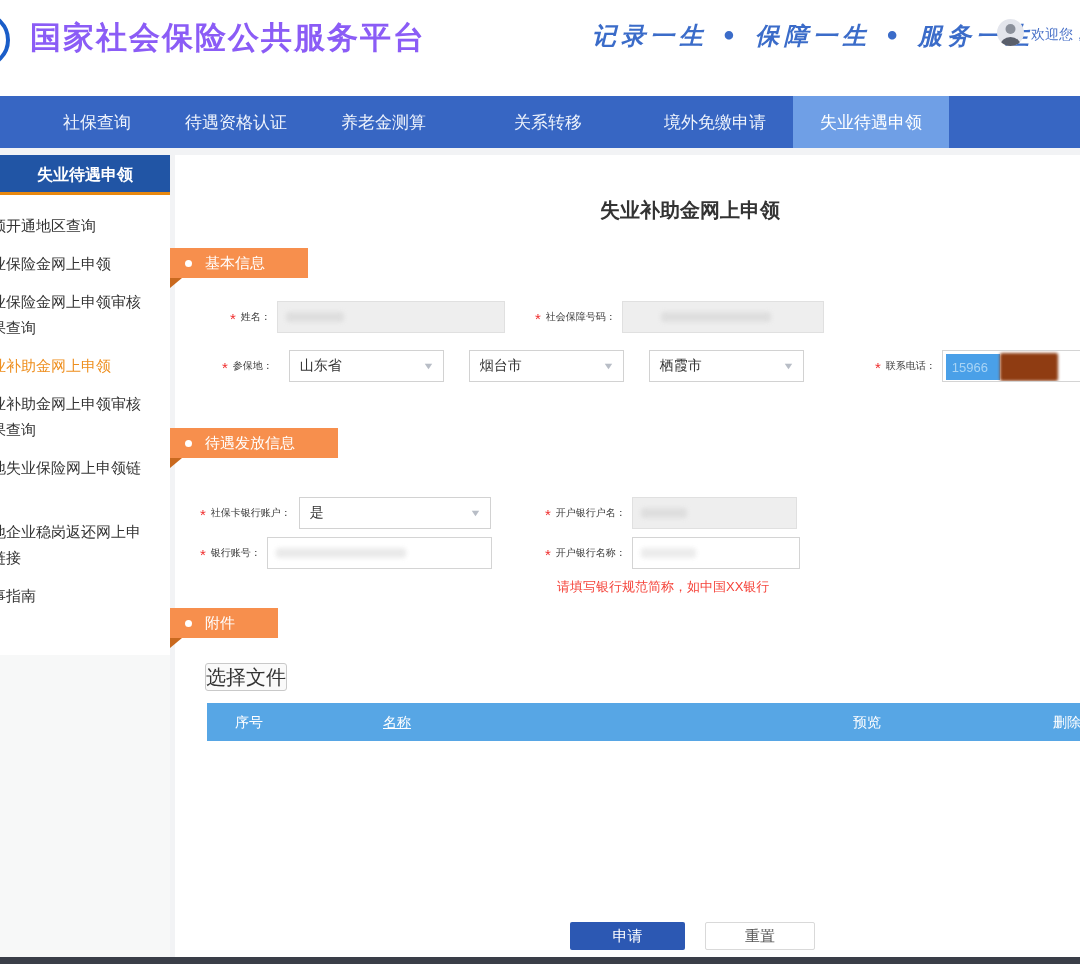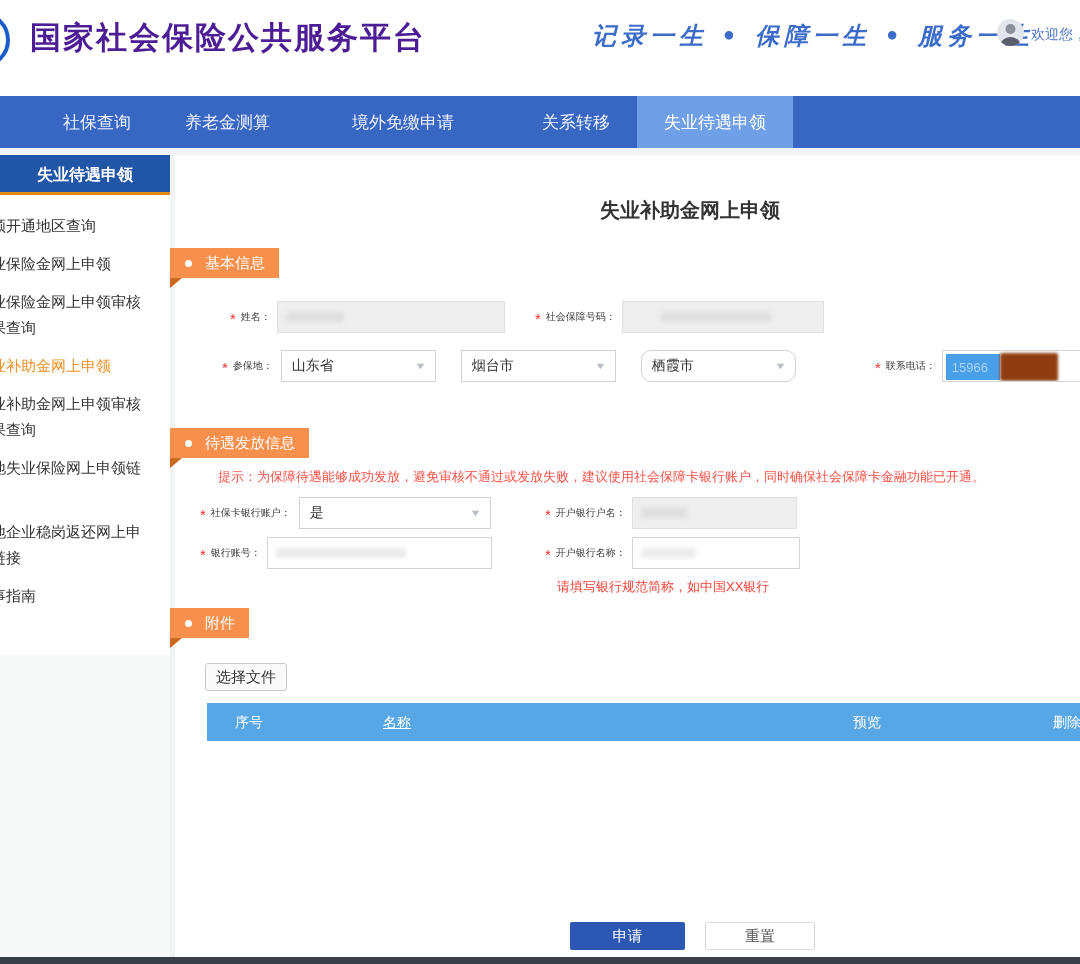--- a/index.html
+++ b/index.html
@@ -5,21 +5,21 @@
   * { margin:0; padding:0; box-sizing:border-box; }
   html,body { width:1080px; height:964px; overflow:hidden; }
   body { font-family:"Liberation Sans","DejaVu Sans",sans-serif; background:#fff; }
   .page { position:relative; width:1080px; height:964px; background:#f2f3f5; overflow:hidden; }
 
   
   .topbar { position:absolute; left:0; top:0; width:1080px; height:96px; background:#fff; }
   .logo-arc { position:absolute; left:-46px; top:12px; width:56px; height:56px; border-radius:50%;
               border:4px solid #1a5dc8; background:#fff; }
   .brand { position:absolute; left:30px; top:17px; font-size:31px; font-weight:bold;
-           color:#4c1d95; letter-spacing:2px;font-family:Liberation Mono, monospace; }
+           color:#8b5cf6; letter-spacing:2px;font-family:Liberation Mono, monospace; }
   .slogan { position:absolute; left:592px; top:20px; font-size:24px; font-weight:bold; font-style:italic;
             color:#3b6cc9; letter-spacing:5px; font-family:"DejaVu Serif","Liberation Serif",serif; }
   .avatar { position:absolute; left:997px; top:19px; width:27px; height:27px; border-radius:50%;
             background:#e3e5ec; overflow:hidden; display:flex; align-items:flex-end; justify-content:center; }
   .welcome { position:absolute; left:1031px; top:26px; font-size:14px; color:#4a72c8; white-space:nowrap; }
 
   
   .navbar { position:absolute; left:0; top:96px; width:1080px; height:52px; background:#3766c3;
             display:flex; align-items:stretch; padding-left:36px; }
   .nav-item { color:#eef3fc; font-size:17px; display:flex; align-items:center; padding:4px 27px;
@@ -34,21 +34,21 @@
   .side-item { margin-left:-24px; width:189px; padding:0 24px 0 0; font-size:15px; color:#333;
                line-height:26px; margin-bottom:12px; cursor:pointer; word-break:break-all; }
   .side-item.active { color:#ee8f1f; }
 
   
   .main { position:absolute; left:175px; top:155px; width:960px; height:802px; background:#fff; }
   .page-title { position:absolute; left:0; top:42px; width:1030px; text-align:center;
                 font-size:20px; font-weight:600; color:#333; }
 
   .ribbon { position:absolute; left:-5px; height:30px; background:#f78f4d; color:#fff;
-            display:inline-flex; align-items:center; padding:0 14px 0 15px; font-size:15px; }
+            display:inline-flex; align-items:center; padding:0 43px 0 15px; font-size:15px; }
   .ribbon .dot { width:7px; height:7px; border-radius:50%; background:#fff; margin-right:13px; }
   .fold { position:absolute; left:-5px; width:12px; height:10px; background:#c9691f;
           clip-path:polygon(0 0,100% 0,0 100%); }
 
   .fg { position:absolute; display:flex; align-items:center; height:32px; }
   .req { color:#f02b2b; font-size:15px; margin-right:5px; margin-top:3px; }
   .lbl { font-size:10px; color:#3a3a3a; white-space:nowrap; }
   .input { height:32px; border:1px solid #d4d4d4; background:#fff; display:flex; align-items:center;
            padding:0 8px; position:relative; overflow:hidden; }
   .input.disabled { background:#eee; border-color:#e0e0e0; }
@@ -60,21 +60,21 @@
   .sel-block { position:absolute; left:3px; top:3px; width:54px; height:26px; background:#4aa0e8;
                display:flex; align-items:center; padding-left:6px; }
   .phone-text { font-size:13px; color:#a8d4f5; }
   .redact-brown { position:absolute; left:57px; top:2px; width:58px; height:28px; background:#8f3c12;
                   filter:blur(1.5px); border-radius:2px; }
 
   .tip { position:absolute; left:43px; top:313px; font-size:13px; color:#ff5147; white-space:nowrap; }
   .bank-note { position:absolute; left:382px; top:423px; font-size:13px; color:#f5433a; }
 
   .choose-btn { position:absolute; left:30px; top:508px; width:82px; height:28px; background:#fafafa;
-                border:1px solid #c9c9c9; border-radius:3px; font-size:15px; color:#333;
+                border:1px solid #c9c9c9; border-radius:3px; font-size:20px; color:#333;
                 display:flex; align-items:center; justify-content:center; cursor:pointer; }
 
   .table-head { position:absolute; left:32px; top:548px; width:928px; height:38px; background:#57a6e5; }
   .th { position:absolute; top:0; height:38px; line-height:38px; color:#fff; font-size:14px; }
   .th-0 { left:28px; }
   .th-1 { left:150px; width:80px; text-align:center;text-decoration:underline; }
   .th-2 { left:630px; width:60px; text-align:center; }
   .th-3 { left:830px; width:60px; text-align:center; }
 
   .btn-apply { position:absolute; left:395px; top:767px; width:115px; height:28px; background:#2c58b3;
@@ -98,23 +98,24 @@
       <svg width="27" height="27" viewBox="0 0 27 27">
         <circle cx="13.5" cy="10" r="5" fill="#8a8f9a"></circle>
         <path d="M3 27 a10.5 9 0 0 1 21 0 z" fill="#5a5f6b"></path>
       </svg>
     </div>
     <div class="welcome">欢迎您，</div>
   </header>
 
   <nav class="navbar">
     <div class="nav-item">社保查询</div>
+    <div class="nav-item">待遇资格认证</div>
     <div class="nav-item">养老金测算</div>
+    <div class="nav-item" style="margin-left:34px;">关系转移</div>
     <div class="nav-item" style="margin-left:28px;">境外免缴申请</div>
-    <div class="nav-item" style="margin-left:34px;">关系转移</div>
     <div class="nav-item active">失业待遇申领</div>
 
   </nav>
 
   <aside class="sidebar">
     <div class="side-title">失业待遇申领</div>
     <ul class="side-list">
       <li class="side-item">申领开通地区查询</li>
       <li class="side-item">失业保险金网上申领</li>
       <li class="side-item">失业保险金网上申领审核结果查询</li>
@@ -147,29 +148,29 @@
       <span class="req">*</span>
       <span class="lbl">社会保障号码：</span>
       <div class="input disabled" style="width:202px; margin-left:6px;">
         <span class="smudge" style="width:110px; margin-left:30px;"></span>
       </div>
     </div>
 
     <div class="fg" style="left:47px; top:195px;">
       <span class="req">*</span>
       <span class="lbl">参保地：</span>
-      <div class="select" style="width:155px; margin-left:8px;">
+      <div class="select" style="width:155px; margin-left:16px;">
         <span>山东省</span>
         <i class="caret">▼</i>
       </div>
       <div class="select" style="width:155px; margin-left:25px;">
         <span>烟台市</span>
         <i class="caret">▼</i>
       </div>
-      <div class="select" style="width:155px; margin-left:25px;border-radius:10px;">
+      <div class="select" style="width:155px; margin-left:25px;">
         <span>栖霞市</span>
         <i class="caret">▼</i>
       </div>
     </div>
     <div class="fg" style="left:700px; top:195px;">
       <span class="req">*</span>
       <span class="lbl">联系电话：</span>
       <div class="input" style="width:200px; margin-left:6px;">
         <span class="sel-block">
           <span class="phone-text">15966</span>
@@ -177,21 +178,20 @@
         <span class="redact-brown"></span>
       </div>
     </div>
 
     <div class="ribbon" style="top:273px;">
       <span class="dot"></span>
       <span>待遇发放信息</span>
     </div>
     <div class="fold" style="top:303px;"></div>
 
-    <div class="tip">提示：为保障待遇能够成功发放，避免审核不通过或发放失败，建议使用社会保障卡银行账户，同时确保社会保障卡金融功能已开通。</div>
 
     <div class="fg" style="left:25px; top:342px;">
       <span class="req">*</span>
       <span class="lbl">社保卡银行账户：</span>
       <div class="select" style="width:192px; margin-left:8px;">
         <span>是</span>
         <i class="caret">▼</i>
       </div>
     </div>
     <div class="fg" style="left:370px; top:342px;">

